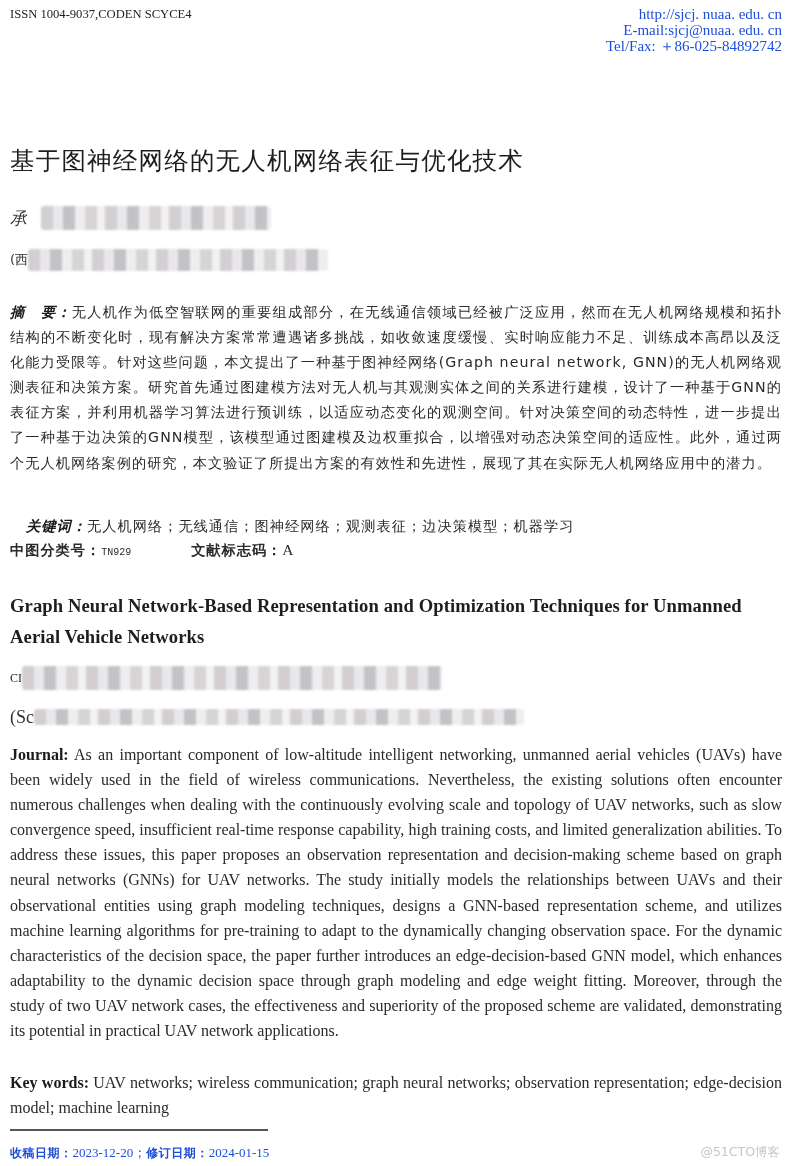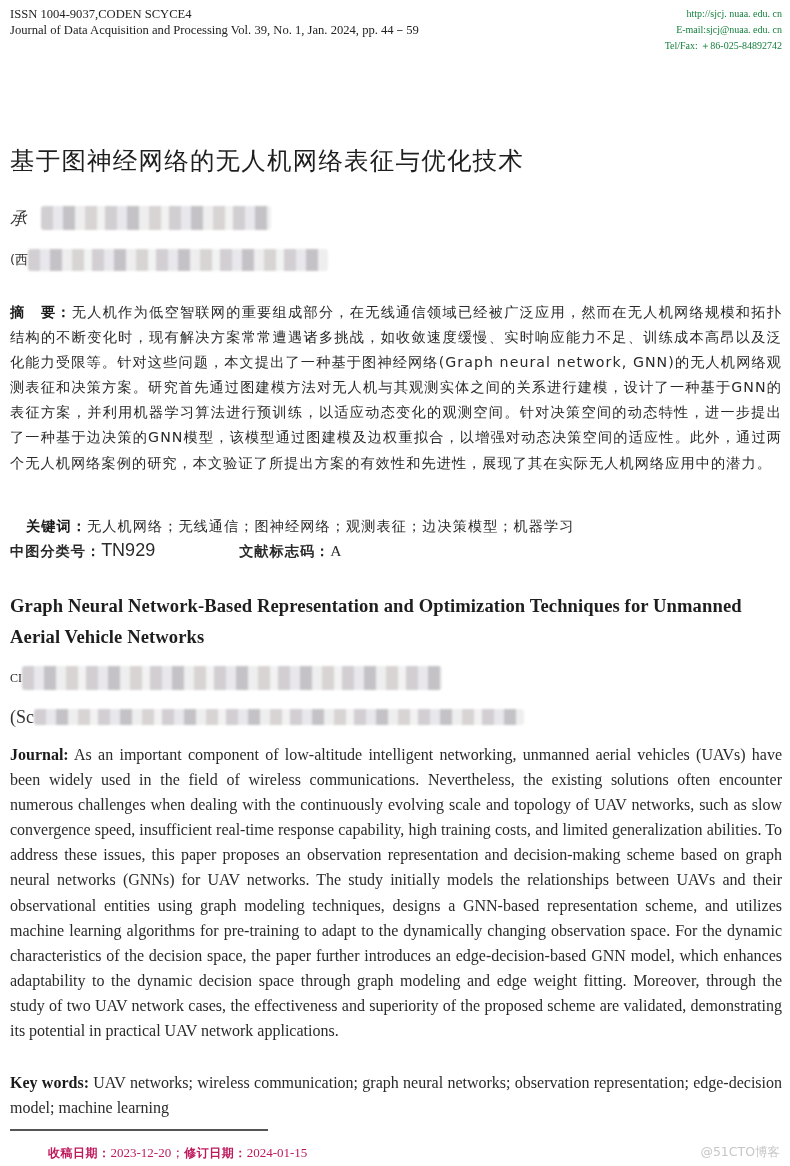--- a/index.html
+++ b/index.html
@@ -7,21 +7,21 @@
     width: 790px; height: 1166px; position: relative; overflow: hidden;
     color: #1a1a1a;
     font-family: "Liberation Serif", "DejaVu Serif", serif;
   }
   .hdr-left {
     position: absolute; left: 10px; top: 6px;
     font-size: 12.6px; line-height: 16px; color: #222;
   }
   .hdr-right {
     position: absolute; right: 8px; top: 6px; text-align: right;
-    font-size: 10px; line-height: 16px; color: #15803d;
+    font-size: 15px; line-height: 16px; color: #1d4ed8;
   }
   .cn-title {
     position: absolute; left: 10px; top: 144px;
     font-family: "DejaVu Sans", sans-serif;
     font-size: 24.5px; letter-spacing: 1.2px; color: #1e1e1e; font-weight: normal;
   }
   .cn-author {
     position: absolute; left: 10px; top: 204px; height: 28px;
     font-family: "DejaVu Serif", serif; font-size: 17px; font-style: italic; color: #333;
     display: flex; align-items: center;
@@ -37,29 +37,29 @@
       #d2ced2 0 12px, #e8e8ec 12px 22px, #c4c2c6 22px 34px, #eeeeef 34px 44px,
       #d8d4d4 44px 56px, #f2f2f2 56px 64px);
     filter: blur(1px);
   }
   .para {
     position: absolute; left: 10px; width: 772px;
     font-family: "DejaVu Sans", sans-serif;
     font-size: 14.2px; line-height: 25.1px; color: #2a2a2a;
     text-align: justify; letter-spacing: 1.05px;
   }
-  .para .lbl { font-weight: bold; color: #1a1a1a; }
+  .para .lbl { font-weight: bold; color: #1a1a1a; font-style: italic; }
   .cn-abstract { top: 300px; }
   .cn-keywords { top: 514px; margin-left: 16px; }
   .cn-class {
     position: absolute; left: 10px; top: 538px;
     font-family: "DejaVu Sans", sans-serif; font-size: 14.2px; line-height: 24px; color: #2a2a2a;
   }
   .cn-class .lbl { font-weight: bold; letter-spacing: 1px; }
-  .cn-class .val { font-family: Liberation Sans, sans-serif; font-size: 18px; margin-right: 84px; }
+  .cn-class .val { font-family: Liberation Mono, monospace; font-size: 10px; margin-right: 60px; }
   .cn-class .val2 { font-family: "Liberation Serif", serif; font-size: 15.5px; }
   .en-title {
     position: absolute; left: 10px; top: 590px; width: 770px;
     font-family: "Liberation Serif", serif; font-weight: bold;
     font-size: 18.6px; line-height: 31px; color: #1e1e1e; letter-spacing: 0.1px;
   }
   .en-author {
     position: absolute; left: 10px; top: 664px; height: 28px;
     font-size: 12px; color: #222; display: flex; align-items: center;
   }
@@ -74,35 +74,34 @@
     text-align-last: left;
   }
   .en-para .lbl { font-weight: bold; color: #1a1a1a; }
   .en-abstract { top: 742px; }
   .en-keywords { top: 1070px; }
   .footnote-rule {
     position: absolute; left: 10px; top: 1129px; width: 258px; height: 1.5px; background: #555;
   }
   .footnote {
     position: absolute; left: 10px; top: 1144px;
-    font-size: 13px; color: #be185d; margin-left: 38px;
+    font-size: 13px; color: #1d4ed8;
   }
   .footnote .lbl { font-family: "DejaVu Sans", sans-serif; font-weight: bold; font-size: 12px; letter-spacing: 0.5px; }
   .watermark {
     position: absolute; right: 10px; top: 1144px;
     font-family: "DejaVu Sans", sans-serif; font-size: 12.5px; color: #c6c6c6;
   }
   .copy-sym { font-family: "DejaVu Sans", sans-serif; font-size: 12px; }
 </style>
 </head>
 <body>
 
 <div class="hdr-left">
   <div>ISSN 1004-9037,CODEN SCYCE4</div>
-  <div>Journal of Data Acquisition and Processing Vol. 39, No. 1, Jan. 2024, pp. 44－59</div>
 </div>
 <div class="hdr-right">
   <div>http://sjcj. nuaa. edu. cn</div>
   <div>E-mail:sjcj@nuaa. edu. cn</div>
   <div>Tel/Fax: ＋86-025-84892742</div>
 </div>
 
 <div class="cn-title">基于图神经网络的无人机网络表征与优化技术</div>
 <div class="cn-author">
   <span>承</span>

